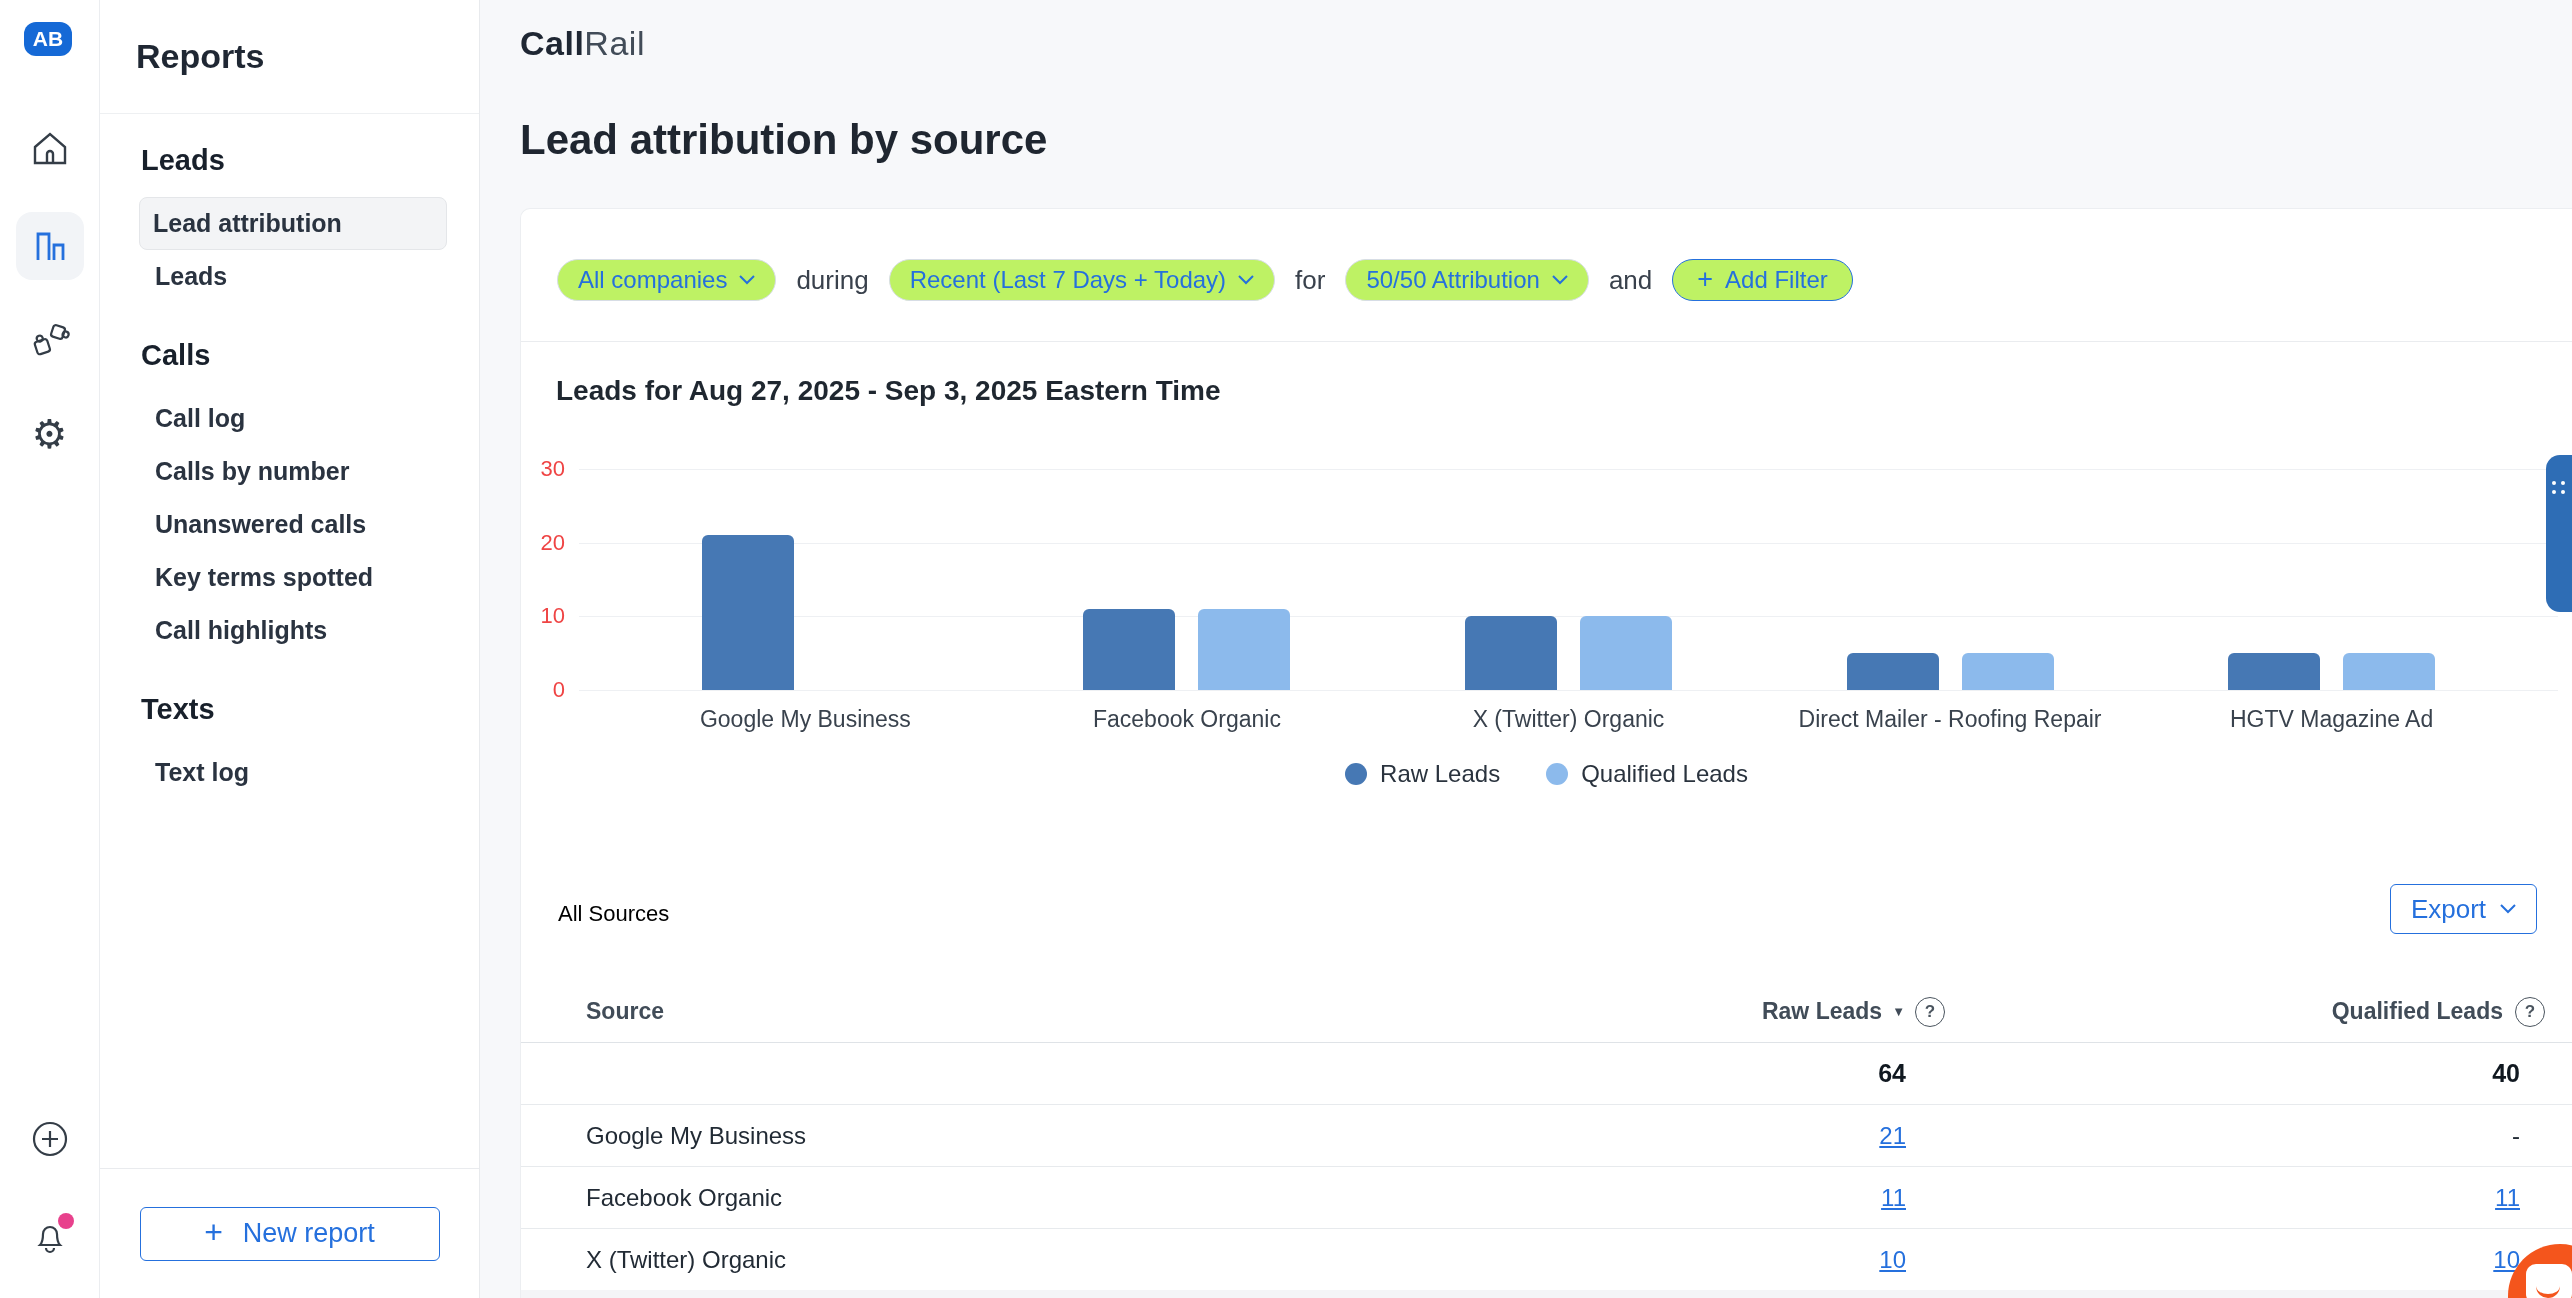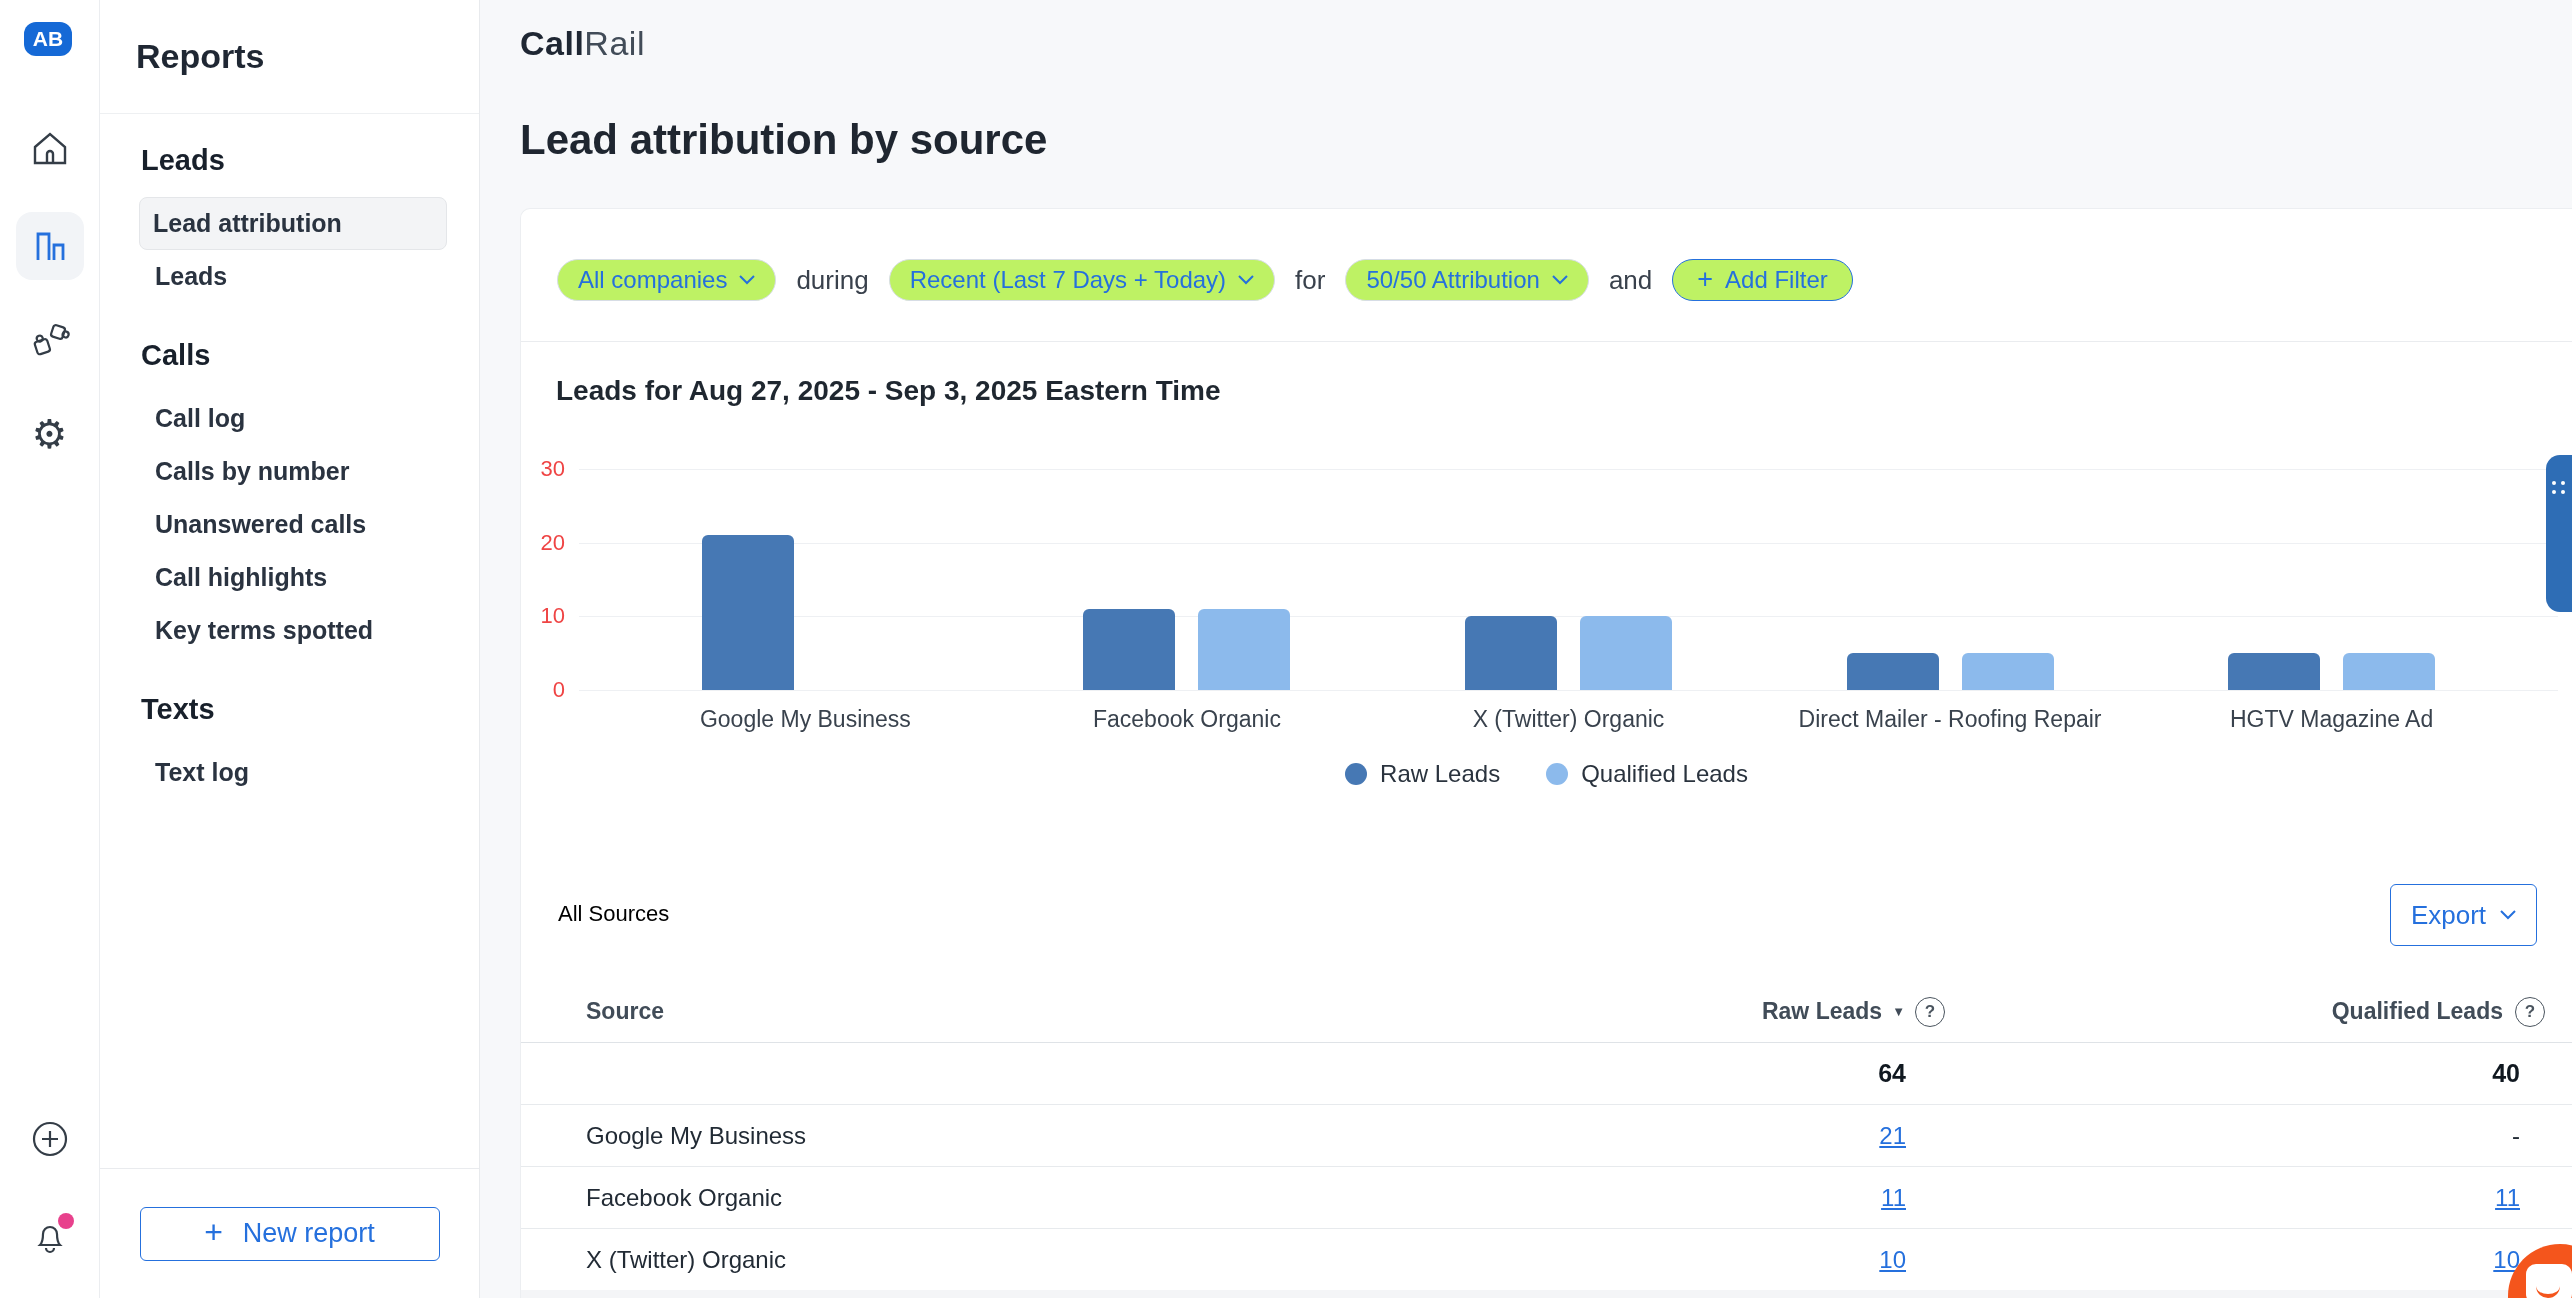--- a/index.html
+++ b/index.html
@@ -76,21 +76,21 @@
   .xlabel { position:absolute; top:calc(100% + 16px); transform:translateX(-50%);
             font-size:23px; color:#39424d; white-space:nowrap; }
   .legend { position:absolute; top:551px; left:0; right:0; display:flex;
             justify-content:center; gap:46px; align-items:center; }
   .legend-item { display:flex; align-items:center; gap:13px; font-size:24px;
                  color:#2a333e; cursor:pointer; }
   .legend-dot { width:22px; height:22px; border-radius:50%; }
 
   
   .table-caption { position:absolute; top:692px; left:37px; font-size:22px; color:#000000; }
-  .export-btn { position:absolute; top:675px; right:35px; width:147px; height:62px;
+  .export-btn { position:absolute; top:675px; right:35px; width:147px; height:50px;
                 border:1.5px solid #2570dd; border-radius:6px; background:#fff;
                 color:#2570dd; font-size:26px; display:flex; align-items:center;
                 justify-content:center; gap:14px; cursor:pointer; }
   .table { position:absolute; top:772px; left:0; right:0; }
   .trow { height:62px; display:flex; align-items:center; padding:0 27px 0 65px;
           border-bottom:1px solid #e7eaed; font-size:24px; color:#222b35; }
   .trow.thead { font-size:23px; color:#414c58; font-weight:600;
                 border-bottom:1px solid #dfe3e7; }
   .cell { display:flex; align-items:center; }
   .cell.source { flex:1; }
@@ -180,22 +180,22 @@
 <div class="sidebar">
   <div class="sidebar-header">Reports</div>
   <div class="sidebar-nav" id="sidebar-nav">
       <div class="side-heading">Leads</div>
       <div class="side-item active">Lead attribution</div>
       <div class="side-item">Leads</div>
       <div class="side-heading">Calls</div>
       <div class="side-item">Call log</div>
       <div class="side-item">Calls by number</div>
       <div class="side-item">Unanswered calls</div>
+      <div class="side-item">Key terms spotted</div>
       <div class="side-item">Call highlights</div>
-      <div class="side-item">Key terms spotted</div>
       <div class="side-heading">Texts</div>
       <div class="side-item">Text log</div>
     </div>
   <div class="sidebar-footer">
     <button class="new-report-btn">
       <span class="plus">+</span>
       <span>New report</span>
     </button>
   </div>
 </div>

